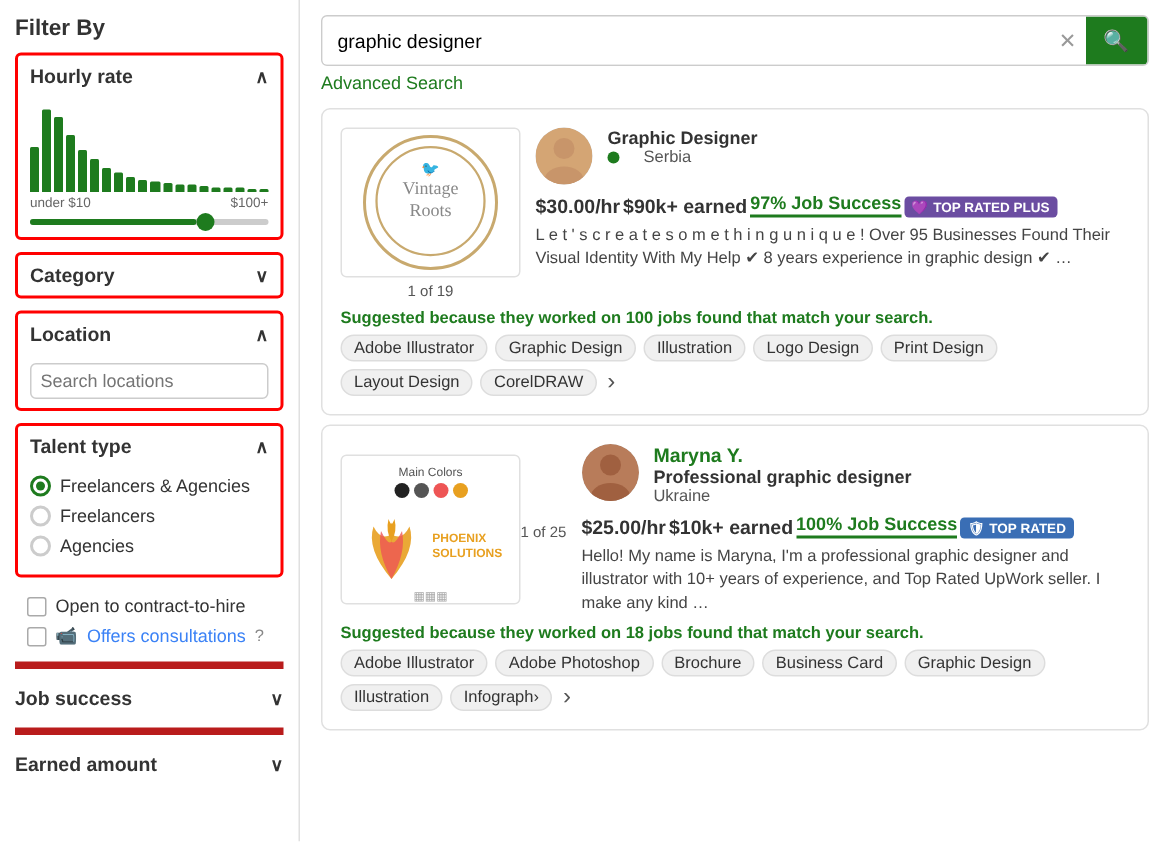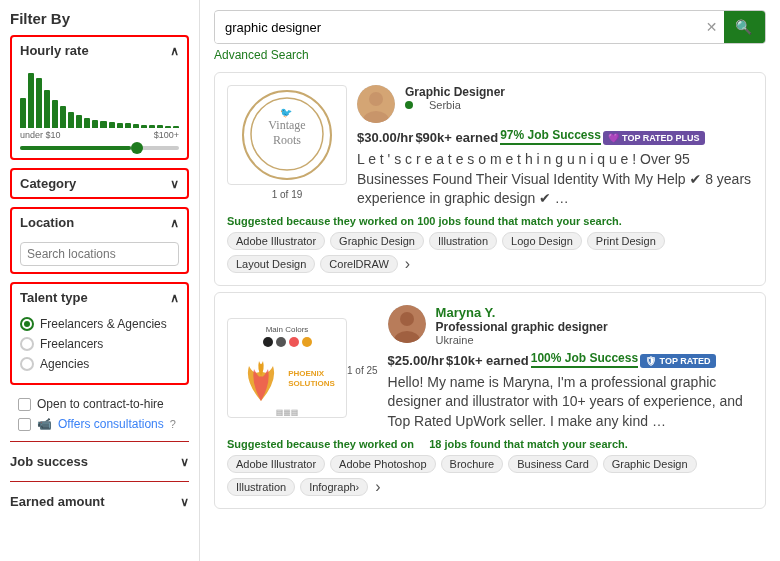--- a/index.html
+++ b/index.html
@@ -70,32 +70,32 @@
     .online-dot { width: 8px; height: 8px; background: #1e7b1e; border-radius: 50%; display: inline-block; }
 
     .stats-row { display: flex; align-items: flex-end; gap: 2px; margin: 5px 0; flex-wrap: wrap; }
     .rate { font-size: 13px; font-weight: bold; }
     .earned { font-size: 13px; font-weight: bold; }
     .job-success { font-size: 12px; font-weight: bold; color: #1e7b1e; border-bottom: 2px solid #1e7b1e; padding-bottom: 1px; }
 
     .badge-top-rated-plus { background: #6b4da1; color: #fff; font-size: 9px; font-weight: bold; padding: 2px 5px; border-radius: 3px; display: flex; align-items: center; gap: 3px; text-transform: uppercase; }
     .badge-top-rated { background: #3a6eb5; color: #fff; font-size: 9px; font-weight: bold; padding: 2px 5px; border-radius: 3px; display: flex; align-items: center; gap: 3px; text-transform: uppercase; }
 
-    .description { font-size: 14px; color: #444; line-height: 1.4; margin-top: 3px; }
+    .description { font-size: 11px; color: #444; line-height: 1.4; margin-top: 3px; }
 
     .suggested { font-size: 11px; color: #555; margin: 6px 0 5px; }
     .suggested span { color: #1e7b1e; font-weight: bold; }
 
     .tags { display: flex; gap: 5px; flex-wrap: wrap; align-items: center; }
     .tag { background: #f0f0f0; border: 1px solid #ddd; border-radius: 20px; padding: 2px 8px; font-size: 11px; color: #333; cursor: pointer; }
 
     .more-btn { background: none; border: none; color: #555; font-size: 16px; cursor: pointer; padding: 0 2px; }
 
     
-    .bottom-filter { border-top: 1px solid #b91c1c; padding: 8px 0; }
+    .bottom-filter { border-top: 5px solid #b91c1c; padding: 8px 0; }
     .bottom-filter .filter-section-header { display: flex; justify-content: space-between; align-items: center; padding: 4px 0; cursor: pointer; font-size: 13px; font-weight: 600; }
 
     
     .vintage-circle { border-radius: 50%; border: 2px solid #c8a96e; width: 90px; height: 90px; display: flex; align-items: center; justify-content: center; }
     .main-colors-label { font-size: 8px; color: #555; margin-bottom: 3px; }
     .color-circles { display: flex; gap: 3px; margin-bottom: 4px; }
     .color-circle { width: 10px; height: 10px; border-radius: 50%; }
   </style>
 </head>
 <body>
@@ -332,21 +332,21 @@
             <div class="badge-top-rated">
               <span>🛡</span>
               <span>TOP RATED</span>
             </div>
           </div>
           <div class="description">Hello! My name is Maryna, I'm a professional graphic designer and illustrator with 10+ years of experience, and Top Rated UpWork seller. I make any kind …</div>
         </div>
       </div>
       <div class="suggested">
         <span>Suggested because they worked on</span>
-        <span style="color: rgb(30, 123, 30); font-weight: bold; margin-left: 12px;">18 jobs found that match your search.</span>
+        <span style="color: rgb(30, 123, 30); font-weight: bold;">18 jobs found that match your search.</span>
       </div>
       <div class="tags">
         <span class="tag">Adobe Illustrator</span>
         <span class="tag">Adobe Photoshop</span>
         <span class="tag">Brochure</span>
         <span class="tag">Business Card</span>
         <span class="tag">Graphic Design</span>
         <span class="tag">Illustration</span>
         <span class="tag">Infograph›</span>
         <button class="more-btn">›</button>

